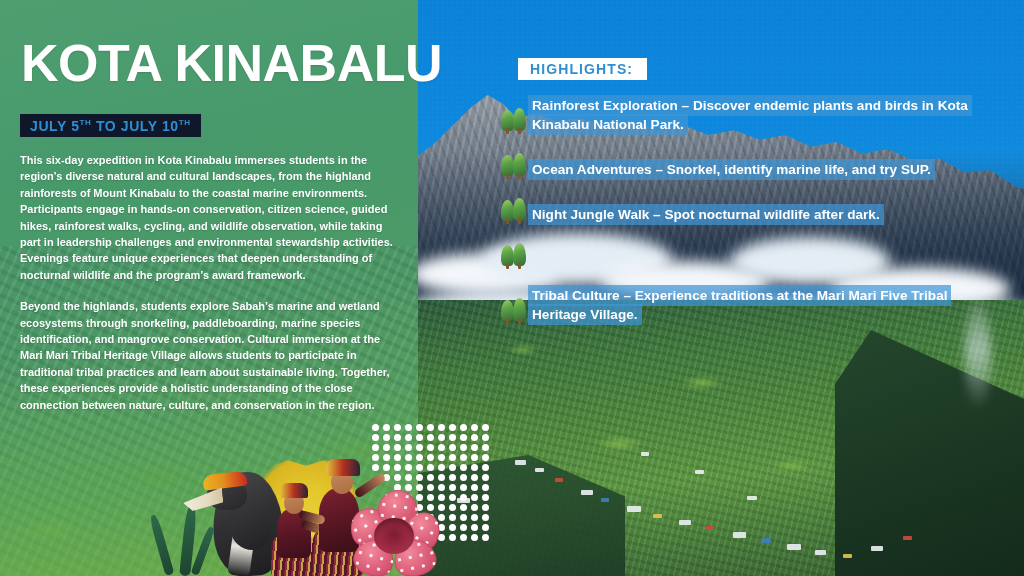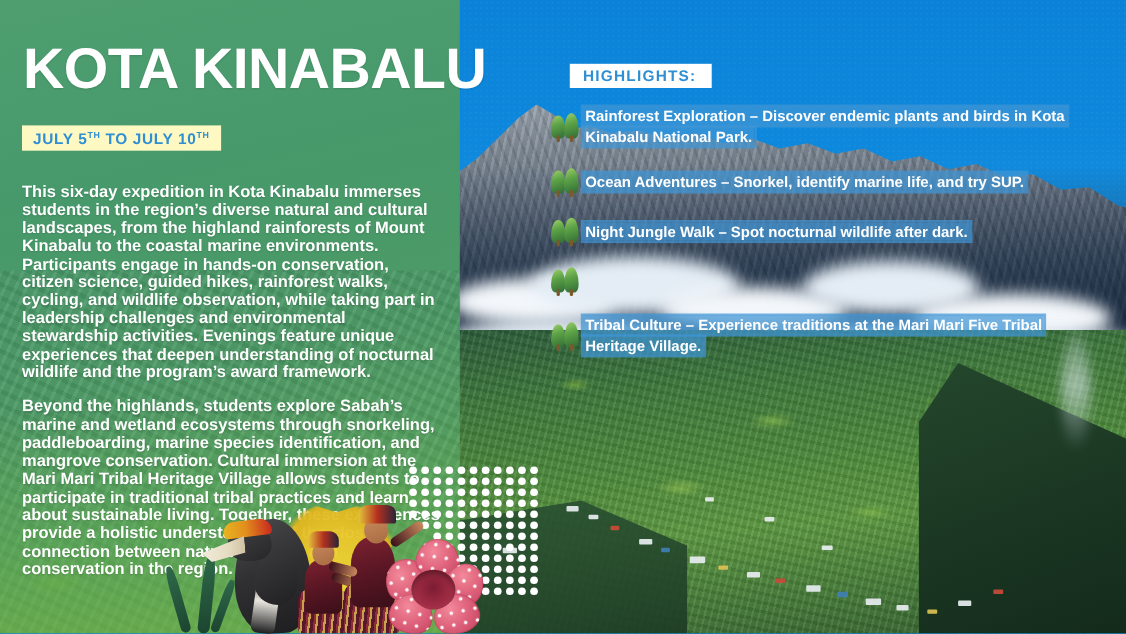--- a/index.html
+++ b/index.html
@@ -126,31 +126,31 @@
   .title-sub-bar{
     position:absolute;left:20px;top:86px;height:27px;
     background:#3d9ad8;display:flex;align-items:center;padding:0 10px;
   }
   .title-sub{
     color:#ffffff;font-size:22px;font-weight:bold;font-style:italic;
     font-family:"Liberation Serif", serif;letter-spacing:.3px;white-space:nowrap;
   }
   .title-date-bar{
     position:absolute;left:20px;top:114px;height:23px;
-    background:#fef9c3;display:flex;align-items:center;padding:0 10px;
+    background:#0f172a;display:flex;align-items:center;padding:0 10px;
   }
   .title-date{
     color:#2f8fd2;font-size:14px;font-weight:bold;letter-spacing:.6px;white-space:nowrap;
   }
   .title-date sup{font-size:8px;vertical-align:super;}
 
   
   .body-copy{
-    position:absolute;left:20px;top:167px;width:384px;
-    color:#ffffff;font-size:15px;line-height:16.4px;font-weight:bold;
+    position:absolute;left:20px;top:152px;width:384px;
+    color:#ffffff;font-size:11px;line-height:16.4px;font-weight:bold;
     text-shadow:0 1px 1.5px rgba(0,0,0,.16);
   }
   .body-copy p{margin:0 0 15px 0;}
 
   
   .dotgrid{position:absolute;left:372px;top:424px;width:120px;height:122px;}
   .dotgrid i{position:absolute;width:7px;height:7px;border-radius:50%;background:#ffffff;display:block;}
 
   
   .illo{position:absolute;left:185px;bottom:0;width:255px;height:118px;}
@@ -239,21 +239,21 @@
   
   .highlights{position:absolute;left:500px;top:58px;width:500px;}
   .hl-title-bar{
     display:inline-flex;align-items:center;background:#ffffff;
     padding:3px 14px 3px 12px;margin-left:18px;
   }
   .hl-title{
     color:#2f8fd2;font-size:14px;font-weight:bold;letter-spacing:1.1px;
   }
   .hl-list{margin-top:16px;}
-  .hl-item{display:flex;align-items:center;margin-bottom:17px;}
+  .hl-item{display:flex;align-items:flex-end;margin-bottom:17px;}
   .hl-icon{flex:0 0 auto;width:30px;height:26px;position:relative;margin-top:2px;}
   .tree{
     position:absolute;bottom:3px;width:13px;height:21px;
     background:linear-gradient(160deg,#9fd06a 0%,#5da347 40%,#2f6b35 100%);
     border-radius:50% 50% 32% 32%/62% 62% 30% 30%;
   }
   .tree::after{
     content:"";position:absolute;left:50%;bottom:-3px;margin-left:-1.5px;
     width:3px;height:6px;background:#7a5a2c;border-radius:1px;
   }

